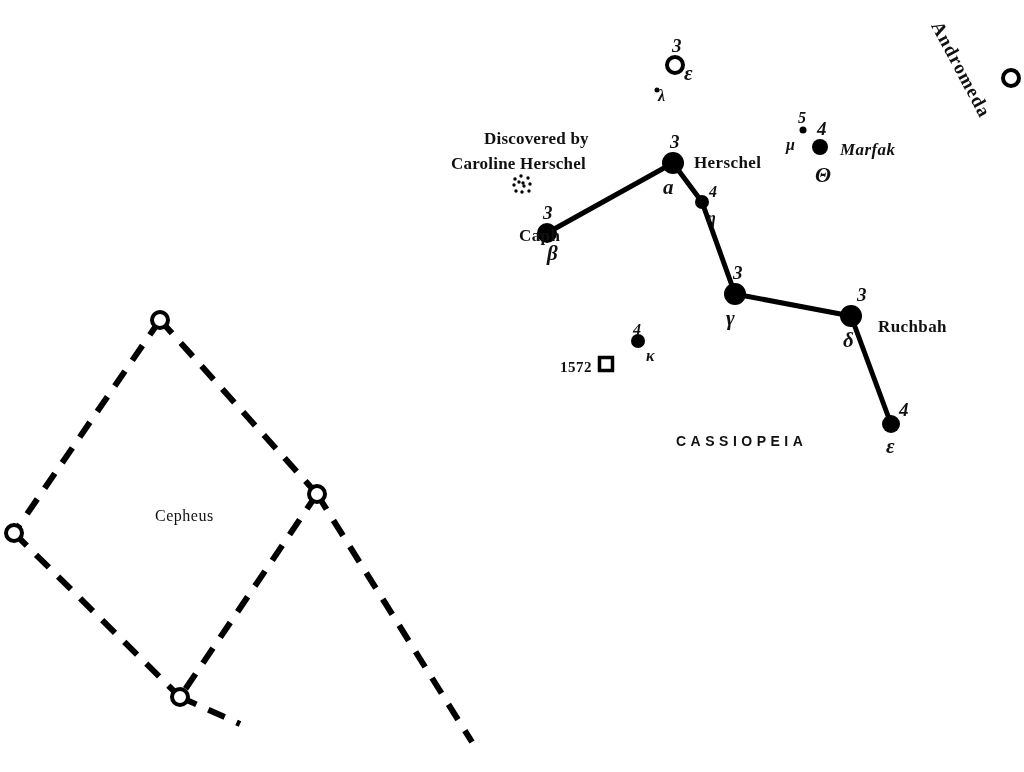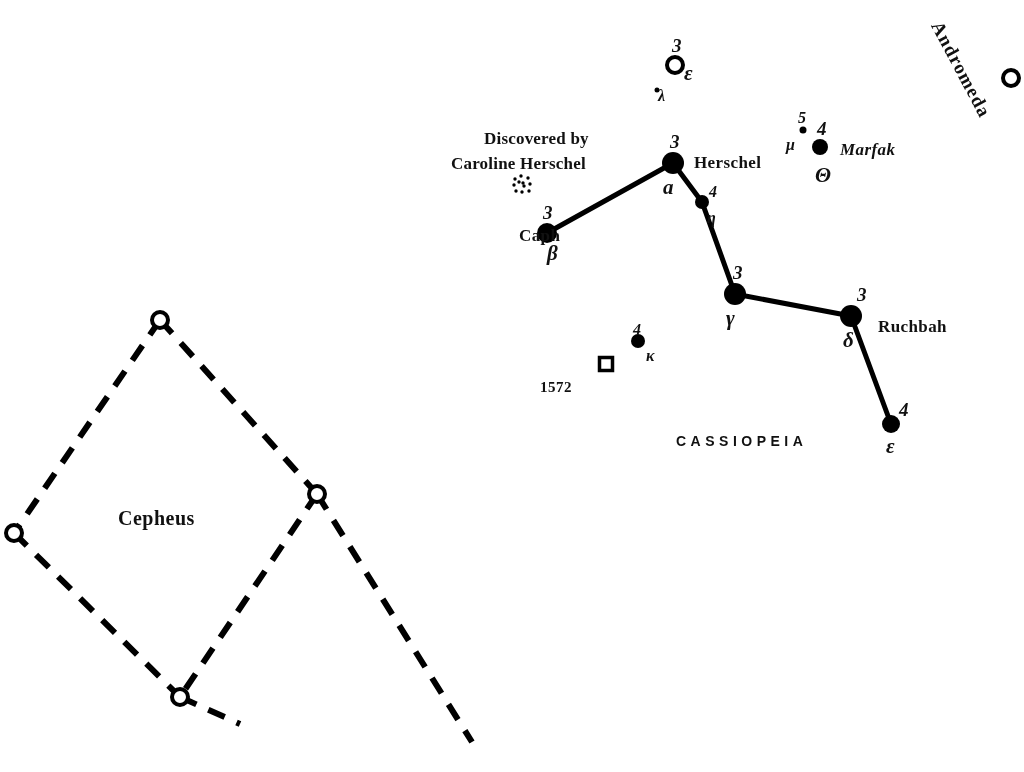--- a/index.html
+++ b/index.html
@@ -75,23 +75,24 @@
     letter-spacing: 0.5px;
   }
   .constellation-label {
     font-family: "Liberation Sans", sans-serif;
     font-weight: bold;
     font-size: 14px;
     letter-spacing: 4.5px;
   }
   .cepheus-label {
     font-family: "Liberation Serif", serif;
-    font-weight: bold;
-    font-size: 20px;
+    font-weight: normal;
+    font-size: 16px;
     letter-spacing: 0.5px;
+    margin-left: 37px;
   }
   .andromeda-label {
     font-family: "Liberation Serif", serif;
     font-weight: bold;
     font-size: 19px;
     letter-spacing: 1px;
     transform-origin: left top;
     transform: rotate(62deg);
   }
 </style>
@@ -156,21 +157,21 @@
 
   <div class="lbl constellation-label" id="cassiopeia-label" style="left: 676px; top: 434px;">CASSIOPEIA</div>
 
   <div class="lbl cepheus-label" id="cepheus-label" style="left: 118px; top: 508px;">Cepheus</div>
 
   <div class="lbl andromeda-label" id="andromeda-label" style="left: 945px; top: 18px;">Andromeda</div>
 
   <div class="lbl note-label" id="herschel-note-line1" style="left: 456px; top: 130px; margin-left: 28px;">Discovered by</div>
   <div class="lbl note-label" id="herschel-note-line2" style="left: 451px; top: 155px;">Caroline Herschel</div>
 
-  <div class="lbl year-label" id="supernova-label" style="left: 540px; top: 360px; margin-top: 20px;">1572</div>
+  <div class="lbl year-label" id="supernova-label" style="left: 560px; top: 360px;">1572</div>
 
   <div id="star-labels-layer">
       <div class="lbl name-label" style="left: 694px; top: 154px;">Herschel</div>
       <div class="lbl greek-label" style="left: 663px; top: 177px;">a</div>
       <div class="lbl mag-label" style="left: 670px; top: 132px;">3</div>
       <div class="lbl name-label" style="left: 482px; top: 227px; margin-left: 37px;">Caph</div>
       <div class="lbl greek-label" style="left: 547px; top: 243px;">β</div>
       <div class="lbl mag-label" style="left: 543px; top: 203px;">3</div>
       <div class="lbl greek-label" style="left: 726px; top: 308px;">γ</div>
       <div class="lbl mag-label" style="left: 733px; top: 263px;">3</div>

